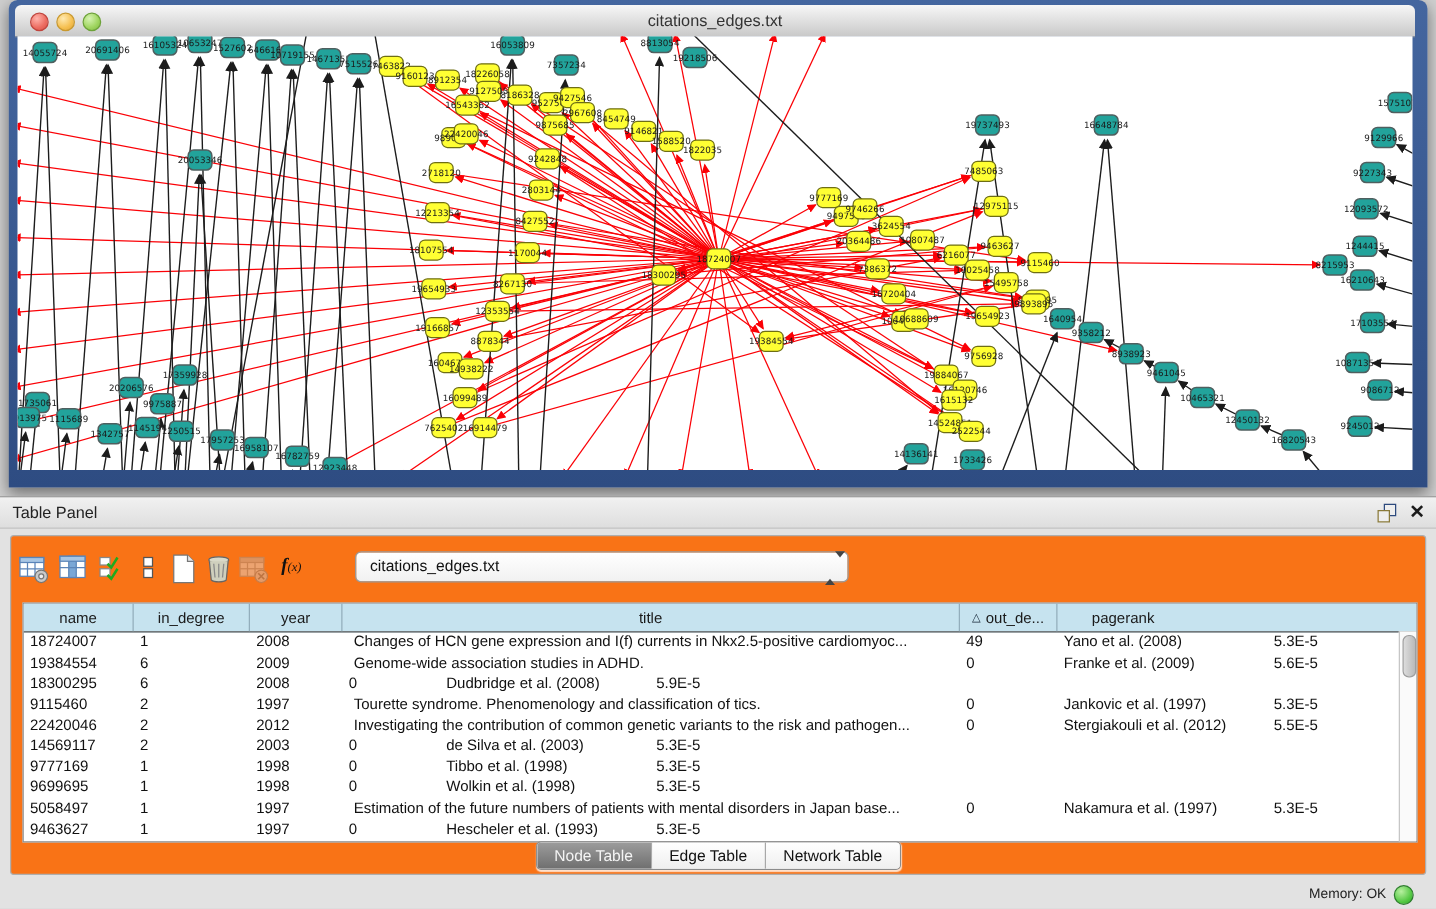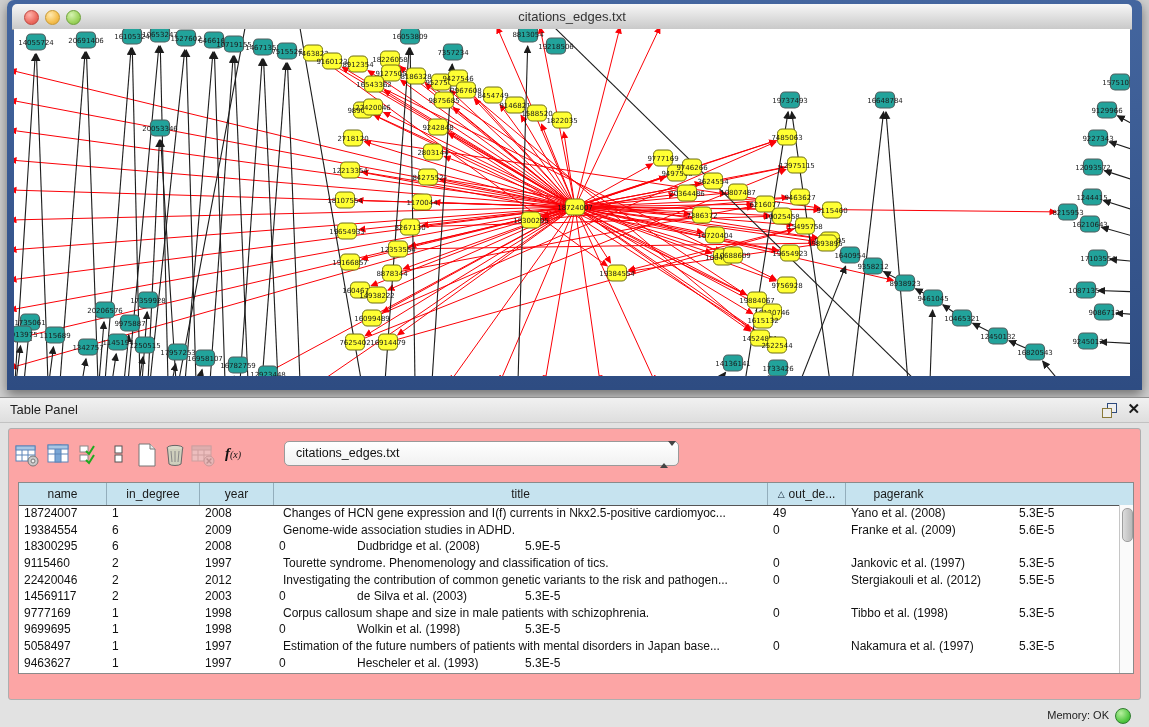--- a/index.html
+++ b/index.html
@@ -29,21 +29,21 @@
   
   .tp{position:absolute;left:0;top:397px;width:1149px;height:330px;background:#e2e2e2;border-top:1px solid #8e8e8e;}
   .tp-bar{position:absolute;left:0;top:0;width:100%;height:24px;background:linear-gradient(#f1f1f1,#dedede);
       border-bottom:1px solid #c2c2c2;}
   .tp-title{position:absolute;left:10px;top:4px;font-size:13px;color:#222;}
   .tp-float{position:absolute;right:33px;top:5px;width:14px;height:14px;}
   .tp-float .sq1{position:absolute;left:5px;top:0;width:8px;height:8px;border:1.4px solid #2d4a7d;background:#eee;}
   .tp-float .sq2{position:absolute;left:0;top:5px;width:8px;height:8px;border:1.4px solid #8a7a3a;background:#eee;}
   .tp-close{position:absolute;right:9px;top:2px;font-size:15px;font-weight:bold;color:#1b1b1b;cursor:default;}
 
-  .panel-body{position:absolute;left:8px;top:30px;width:1131px;height:270px;background:#fca5a5;
+  .panel-body{position:absolute;left:8px;top:30px;width:1131px;height:270px;background:#f97316;
       border:1px solid #aeaeae;border-radius:3px;}
 
   
   .tb{position:absolute;left:0;top:10px;height:32px;width:100%;}
   .tbi{position:absolute;top:3px;width:26px;height:26px;}
   .tbi svg{display:block;}
   .fx{position:absolute;top:6px;font-size:14px;color:#111;font-family:"Liberation Serif",serif;}
   .fx i{font-weight:bold;font-size:15px;}
   .fx .sm{font-size:10px;font-style:italic;}
   .combo{position:absolute;left:275px;top:2px;width:393px;height:23px;background:linear-gradient(#ffffff,#f1f1f1);
@@ -868,21 +868,20 @@
             <div class="gc" style="width: 93px;">2</div>
             <div class="gc" style="width: 74px;">2003</div>
             <div class="gc" style="width: 78px;">0</div>
             <div class="gc" style="width: 168px;">de Silva et al. (2003)</div>
             <div class="gc" style="width: 105px;">5.3E-5</div>
           </div>
           <div class="grow">
             <div class="gc" style="width: 88px;">9777169</div>
             <div class="gc" style="width: 93px;">1</div>
             <div class="gc" style="width: 74px;">1998</div>
-            <div class="gc" style="width: 494px; padding-left: 9px;">Corpus callosum shape and size in male patients with schizophrenia.</div>
             <div class="gc" style="width: 78px;">0</div>
             <div class="gc" style="width: 168px;">Tibbo et al. (1998)</div>
             <div class="gc" style="width: 105px;">5.3E-5</div>
           </div>
           <div class="grow">
             <div class="gc" style="width: 88px;">9699695</div>
             <div class="gc" style="width: 93px;">1</div>
             <div class="gc" style="width: 74px;">1998</div>
             <div class="gc" style="width: 78px;">0</div>
             <div class="gc" style="width: 168px;">Wolkin et al. (1998)</div>
@@ -904,17 +903,22 @@
             <div class="gc" style="width: 78px;">0</div>
             <div class="gc" style="width: 168px;">Hescheler et al. (1993)</div>
             <div class="gc" style="width: 105px;">5.3E-5</div>
           </div>
         </div>
       <div class="vsb">
           <div class="thumb"></div>
         </div>
     </div>
 
+    <div class="tabs">
+      <div class="tab active">Node Table</div>
+      <div class="tab">Edge Table</div>
+      <div class="tab">Network Table</div>
+    </div>
   </div>
 
   <span class="status-text">Memory: OK</span>
   <span class="mem-dot"></span>
 </div>
 
 </body></html>

